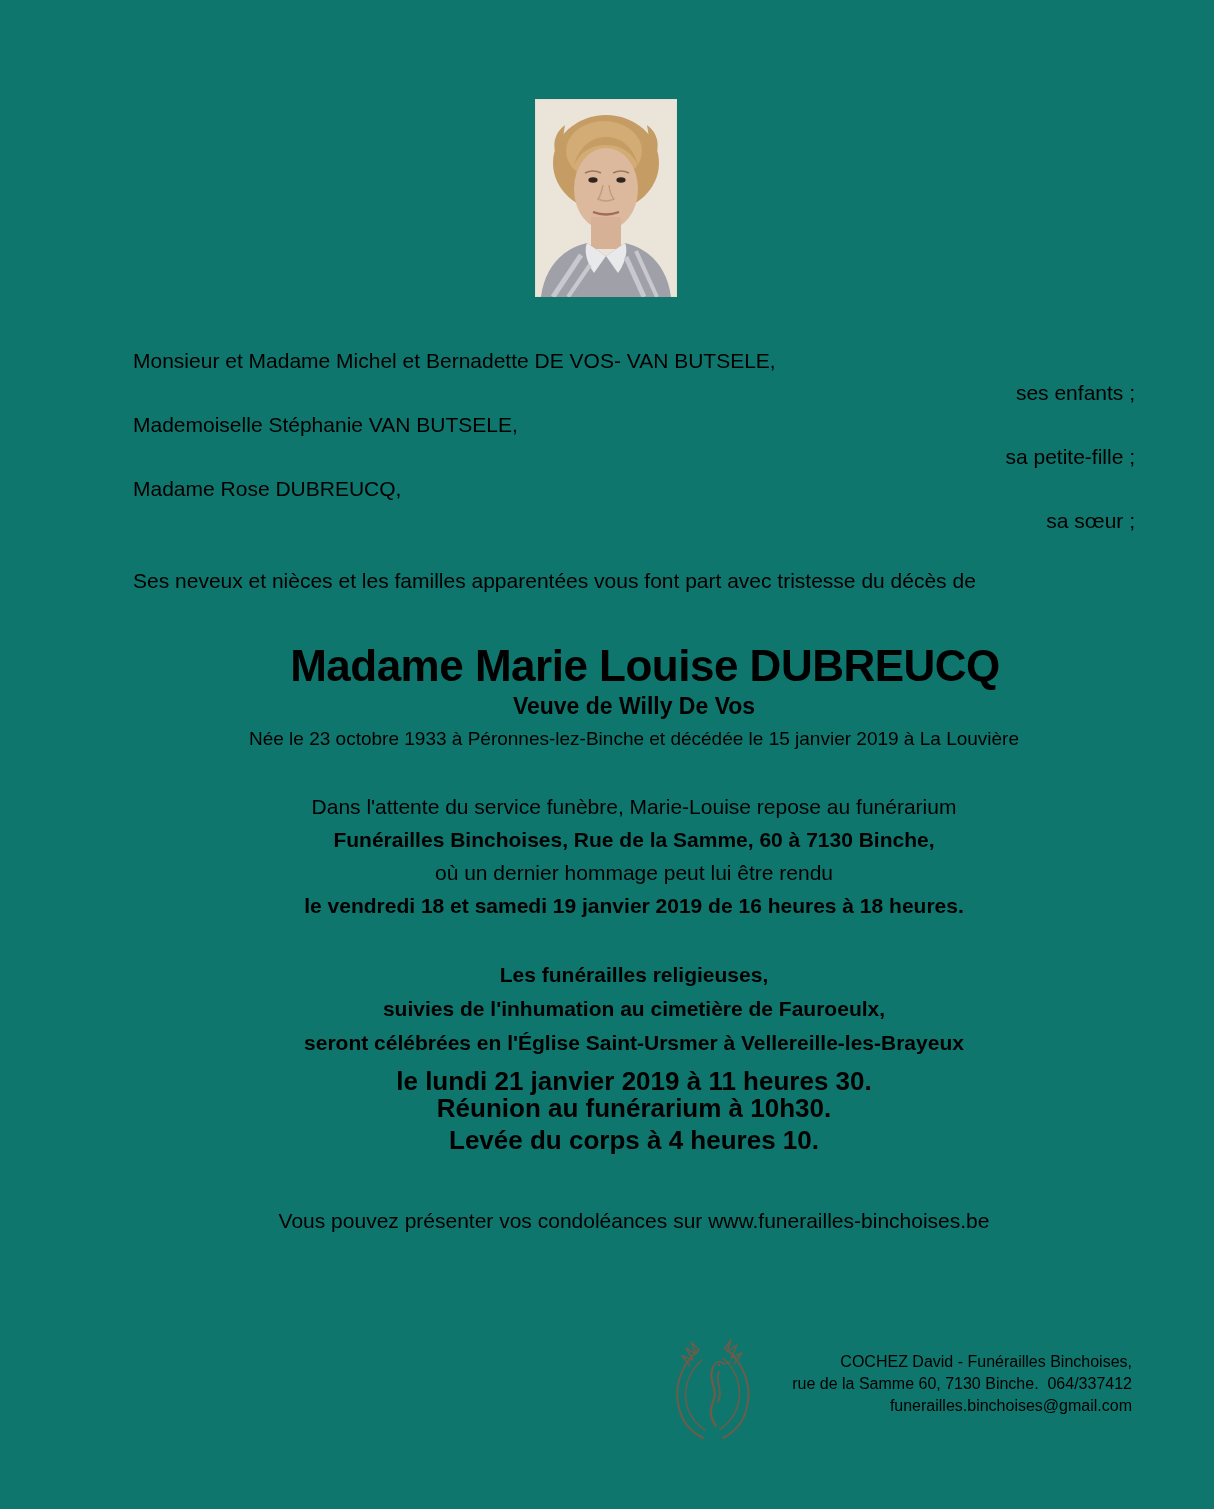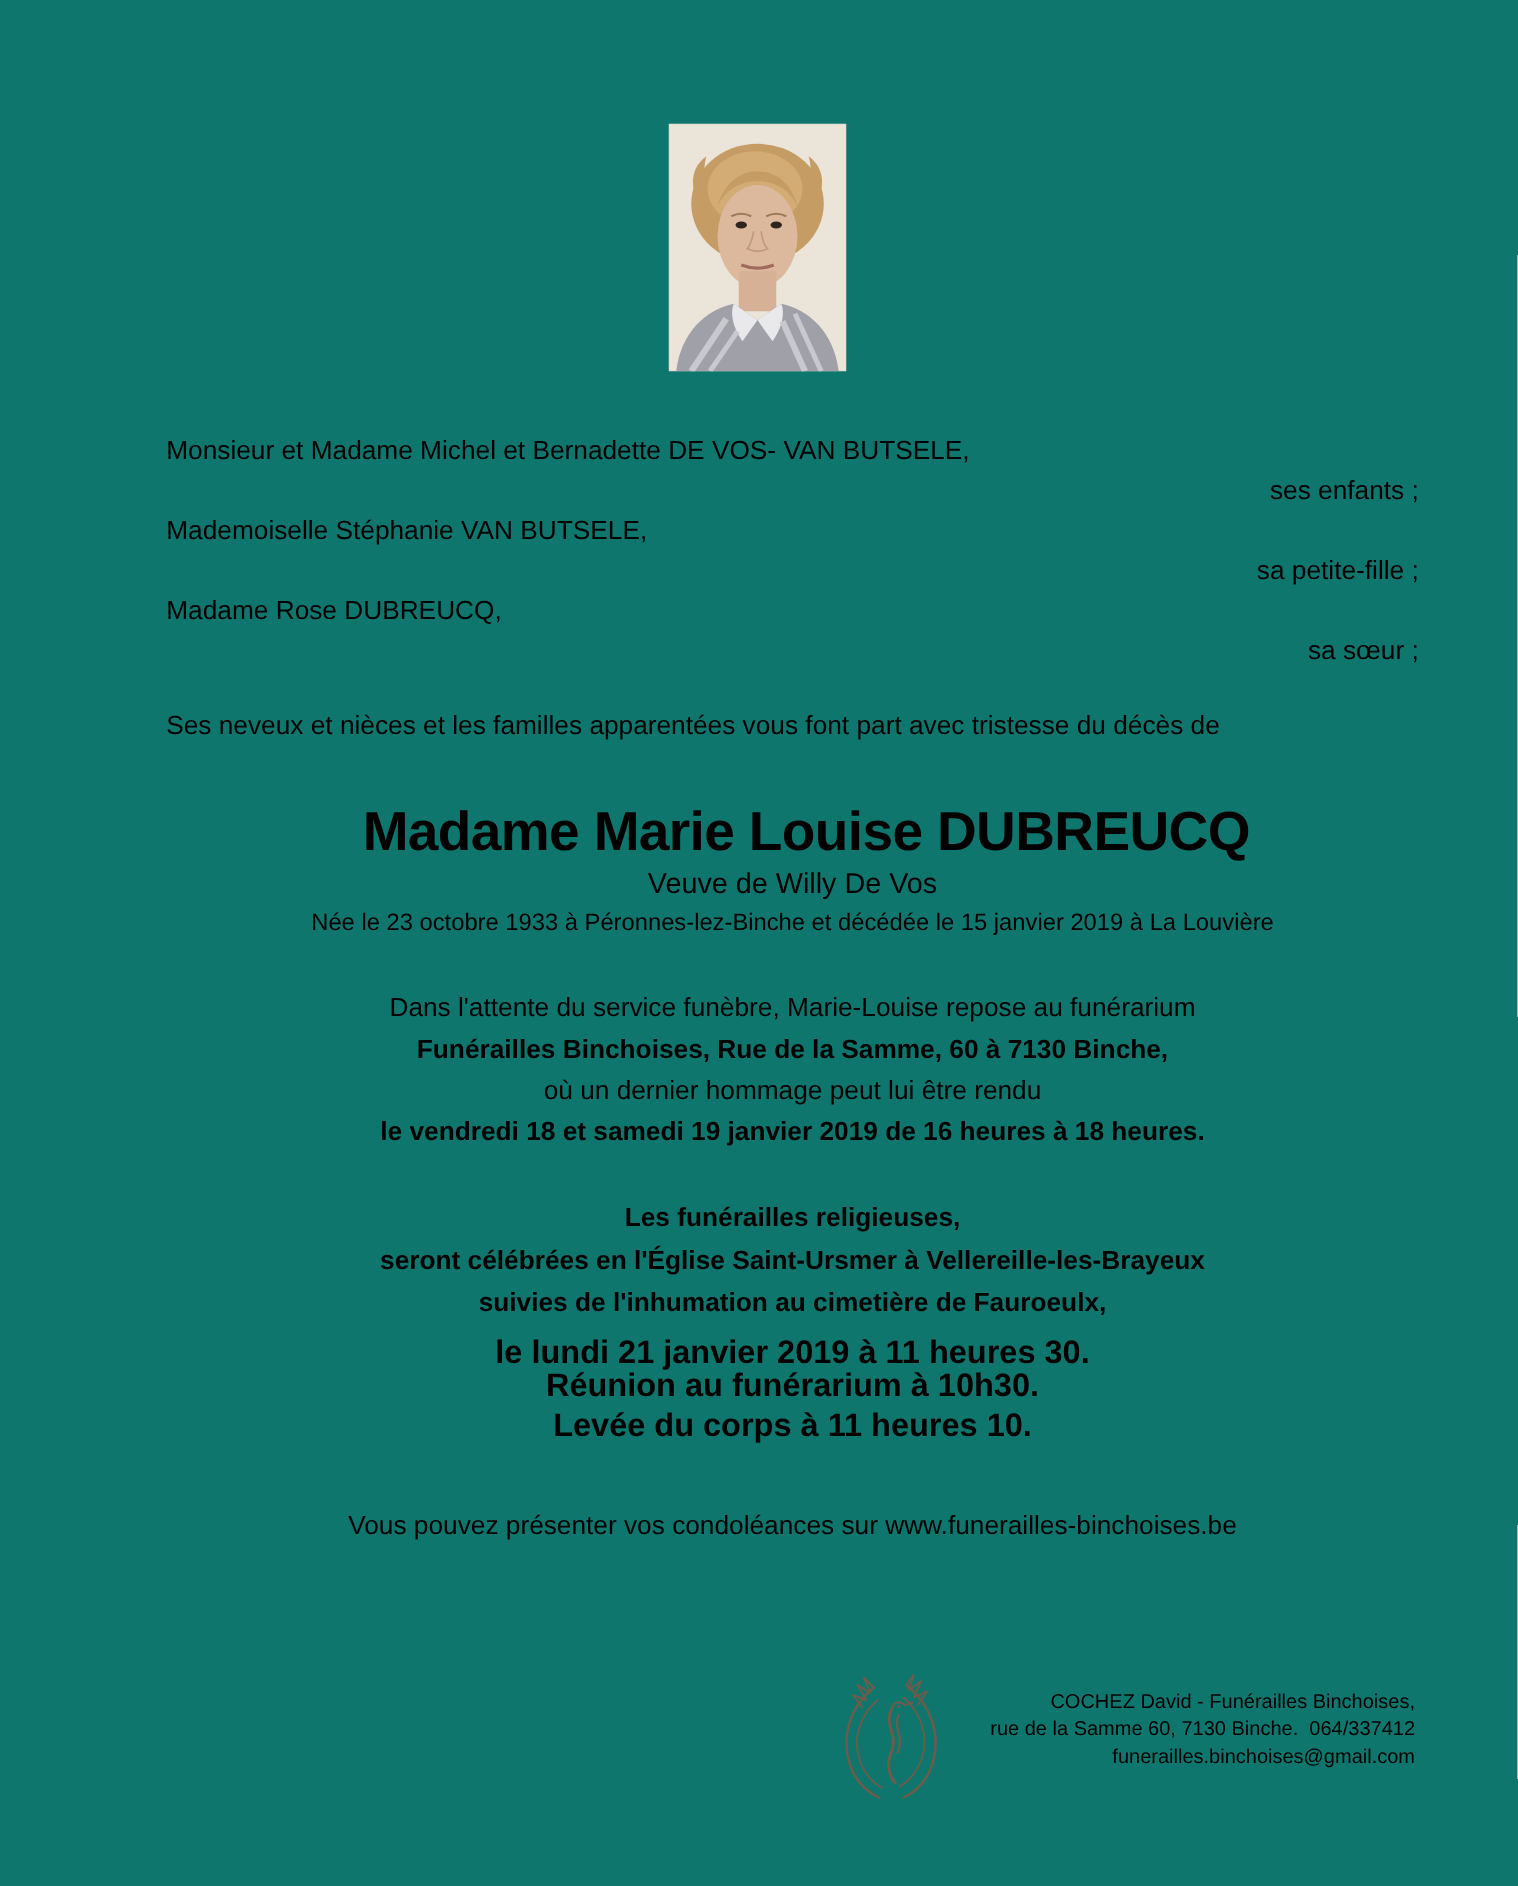--- a/index.html
+++ b/index.html
@@ -20,21 +20,21 @@
   .pre { white-space: pre-wrap; }
 
   .photo { left: 535px; top: 99px; width: 142px; height: 198px; }
 
   .family { top: 345px; font-size: 21px; }
   .fam-line { line-height: 32px; }
 
   .announce { top: 565px; font-size: 21px; line-height: 32px; }
 
   .title    { top: 630px; font-size: 44px; font-weight: 700; letter-spacing: -0.5px; line-height: 50px; margin: 11px; }
-  .subtitle { top: 692px; font-size: 23px; font-weight: 400; line-height: 28px; }
+  .subtitle { top: 692px; font-size: 23px; font-weight: 700; line-height: 28px; }
   .dates    { top: 726px; font-size: 19px; line-height: 26px; }
 
   .repose   { top: 790px; font-size: 21px; line-height: 33px; }
   .funeral3 { top: 958px; font-size: 21px; line-height: 34px; font-weight: 700; }
   .bigdate  { top: 1061px; font-size: 26px; font-weight: 700; line-height: 40px; }
   .meeting  { top: 1092px; font-size: 26px; line-height: 32px; font-weight: 700; }
 
   .condolences { top: 1206px; font-size: 21px; line-height: 30px; }
 
   .logo { left: 669px; top: 1338px; width: 88px; height: 108px; }
@@ -98,27 +98,27 @@
 
   <div class="abs col center repose">
     <div>Dans l'attente du service funèbre, Marie-Louise repose au funérarium</div>
     <div class="bold">Funérailles Binchoises, Rue de la Samme, 60 à 7130 Binche,</div>
     <div>où un dernier hommage peut lui être rendu</div>
     <div class="bold">le vendredi 18 et samedi 19 janvier 2019 de 16 heures à 18 heures.</div>
   </div>
 
   <div class="abs col center funeral3">
     <div>Les funérailles religieuses,</div>
+    <div>suivies de l'inhumation au cimetière de Fauroeulx,</div>
     <div>seront célébrées en l'Église Saint-Ursmer à Vellereille-les-Brayeux</div>
-    <div>suivies de l'inhumation au cimetière de Fauroeulx,</div>
   </div>
   <div class="abs col center bigdate">le lundi 21 janvier 2019 à 11 heures 30.</div>
   <div class="abs col center meeting">
     <div>Réunion au funérarium à 10h30.</div>
-    <div>Levée du corps à 11 heures 10.</div>
+    <div>Levée du corps à 4 heures 10.</div>
   </div>
 
   <div class="abs col center condolences">Vous pouvez présenter vos condoléances sur www.funerailles-binchoises.be</div>
 
   <div class="abs logo">
     <svg viewBox="0 0 88 108" width="88" height="108" xmlns="http://www.w3.org/2000/svg">
       <g stroke="#6e5b49" fill="none" stroke-width="2" stroke-linecap="round" stroke-linejoin="round">
 
         <path d="M30,12 C10,28 4,52 11,74 C15,86 24,95 34,100"></path>
         <path d="M33,22 C18,35 13,54 19,71 C23,81 29,88 36,92" stroke-width="1.5"></path>

